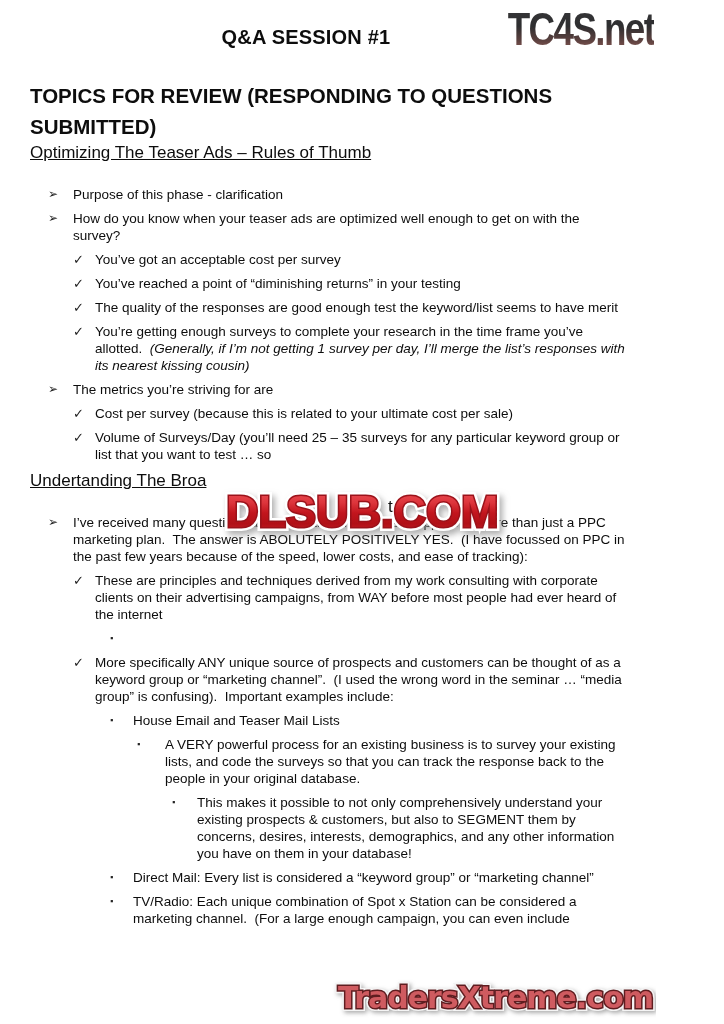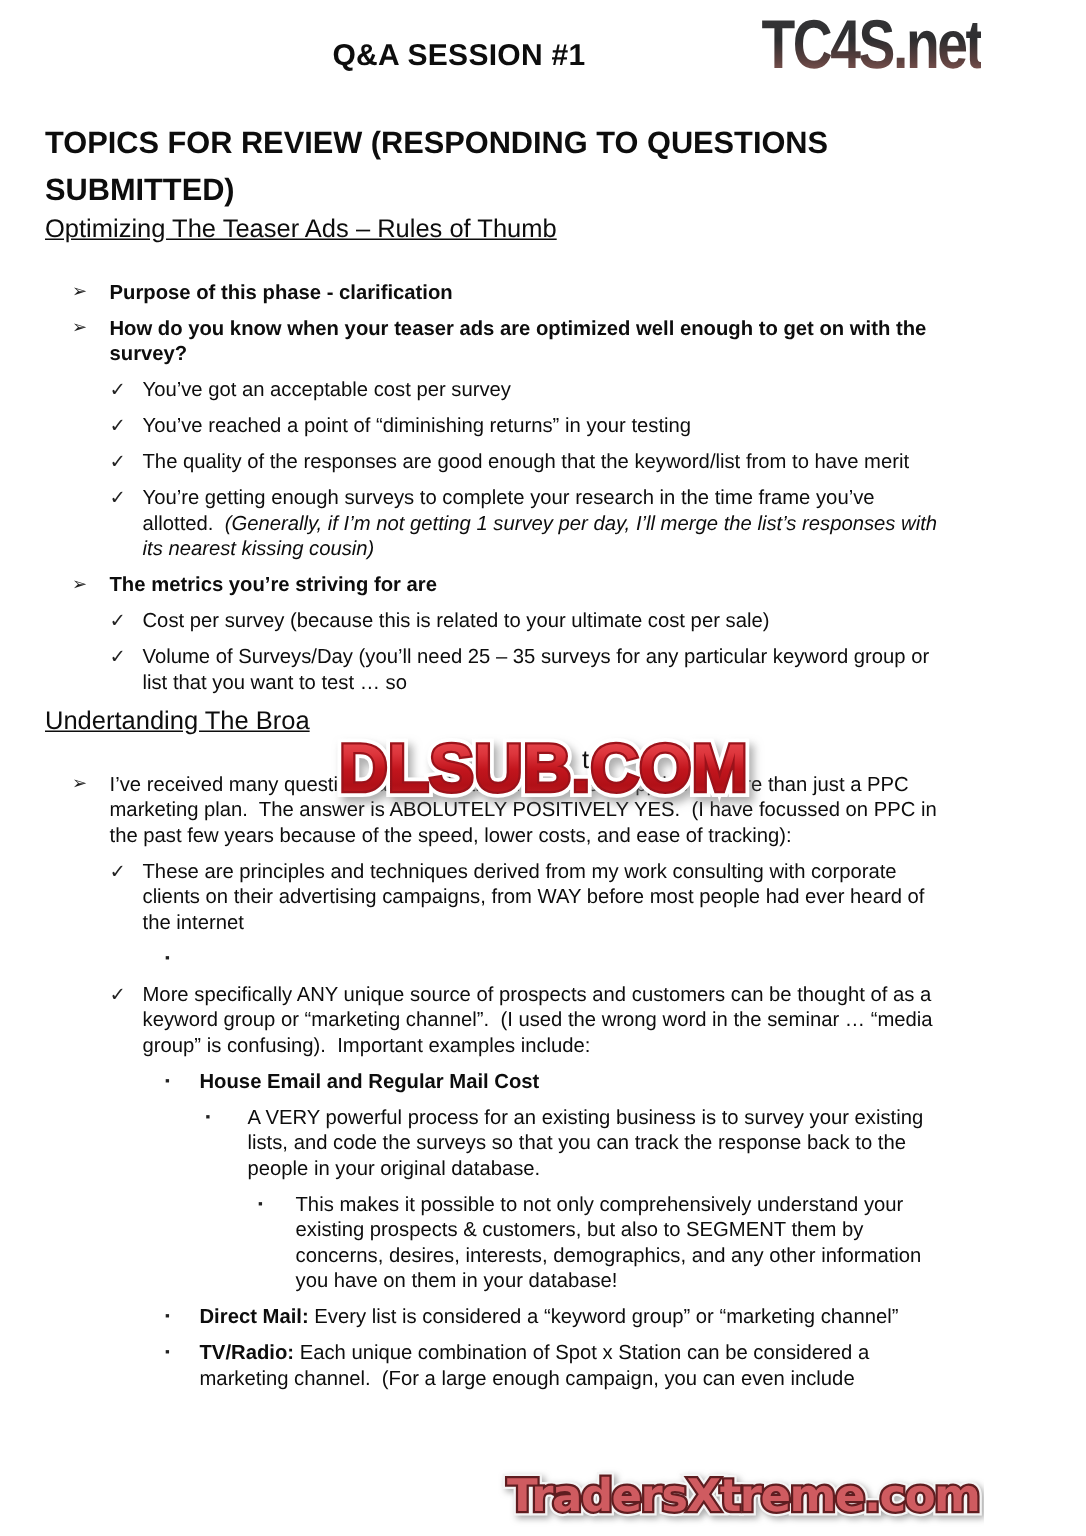--- a/index.html
+++ b/index.html
@@ -22,21 +22,21 @@
   }
   .items{margin-top:22px;}
   .item{display:flex;margin-bottom:7px;font-size:13.5px;line-height:17px;}
   .bullet{flex:0 0 auto;text-align:left;color:#222;}
   .lvl1 .bullet{margin-left:18px;width:25px;font-size:12px;}
   .lvl2 .bullet{margin-left:43px;width:22px;font-size:13px;}
   .lvl3 .bullet{margin-left:80px;width:23px;font-size:9px;}
   .lvl4 .bullet{margin-left:107px;width:28px;font-size:9px;}
   .lvl5 .bullet{margin-left:142px;width:25px;font-size:9px;}
   .itext{flex:1;white-space:pre-wrap;}
-  .itext .b{font-weight:bold;margin-top:48px;}
+  .itext .b{font-weight:normal;margin-top:48px;}
   .itext .i{font-style:italic;}
 
   
   .wm{position:absolute;white-space:nowrap;}
   .wm-base{position:relative;display:inline-block;white-space:nowrap;}
   .wm-layer{position:absolute;left:0;top:0;white-space:nowrap;}
 
   .tc4s{
     top:2px;right:2px;
     font-family:"Liberation Sans",sans-serif;font-weight:700;font-size:46px;
@@ -95,21 +95,21 @@
         <div class="item lvl2">
           <span class="bullet">✓</span>
           <span class="itext"><span>You’ve got an acceptable cost per survey</span></span>
         </div>
         <div class="item lvl2">
           <span class="bullet">✓</span>
           <span class="itext"><span>You’ve reached a point of “diminishing returns” in your testing</span></span>
         </div>
         <div class="item lvl2">
           <span class="bullet">✓</span>
-          <span class="itext"><span>The quality of the responses are good enough that the keyword/list from to have merit</span></span>
+          <span class="itext"><span>The quality of the responses are good enough test the keyword/list seems to have merit</span></span>
         </div>
         <div class="item lvl2">
           <span class="bullet">✓</span>
           <span class="itext"><span>You’re getting enough surveys to complete your research in the time frame you’ve allotted.  </span><span class="i">(Generally, if I’m not getting 1 survey per day, I’ll merge the list’s responses with its nearest kissing cousin)</span></span>
         </div>
         <div class="item lvl1">
           <span class="bullet">➢</span>
           <span class="itext"><span class="b">The metrics you’re striving for are</span></span>
         </div>
         <div class="item lvl2">
@@ -136,21 +136,21 @@
         </div>
         <div class="item lvl3">
           <span class="bullet">▪</span>
         </div>
         <div class="item lvl2">
           <span class="bullet">✓</span>
           <span class="itext"><span>More specifically ANY unique source of prospects and customers can be thought of as a keyword group or “marketing channel”.  (I used the wrong word in the seminar … “media group” is confusing).  Important examples include:</span></span>
         </div>
         <div class="item lvl3">
           <span class="bullet">▪</span>
-          <span class="itext"><span class="b">House Email and Regular Mail Cost</span></span>
+          <span class="itext"><span class="b">House Email and Teaser Mail Lists</span></span>
         </div>
         <div class="item lvl4">
           <span class="bullet">▪</span>
           <span class="itext"><span>A VERY powerful process for an existing business is to survey your existing lists, and code the surveys so that you can track the response back to the people in your original database.</span></span>
         </div>
         <div class="item lvl5">
           <span class="bullet">▪</span>
           <span class="itext"><span>This makes it possible to not only comprehensively understand your existing prospects &amp; customers, but also to SEGMENT them by concerns, desires, interests, demographics, and any other information you have on them in your database!</span></span>
         </div>
         <div class="item lvl3">

